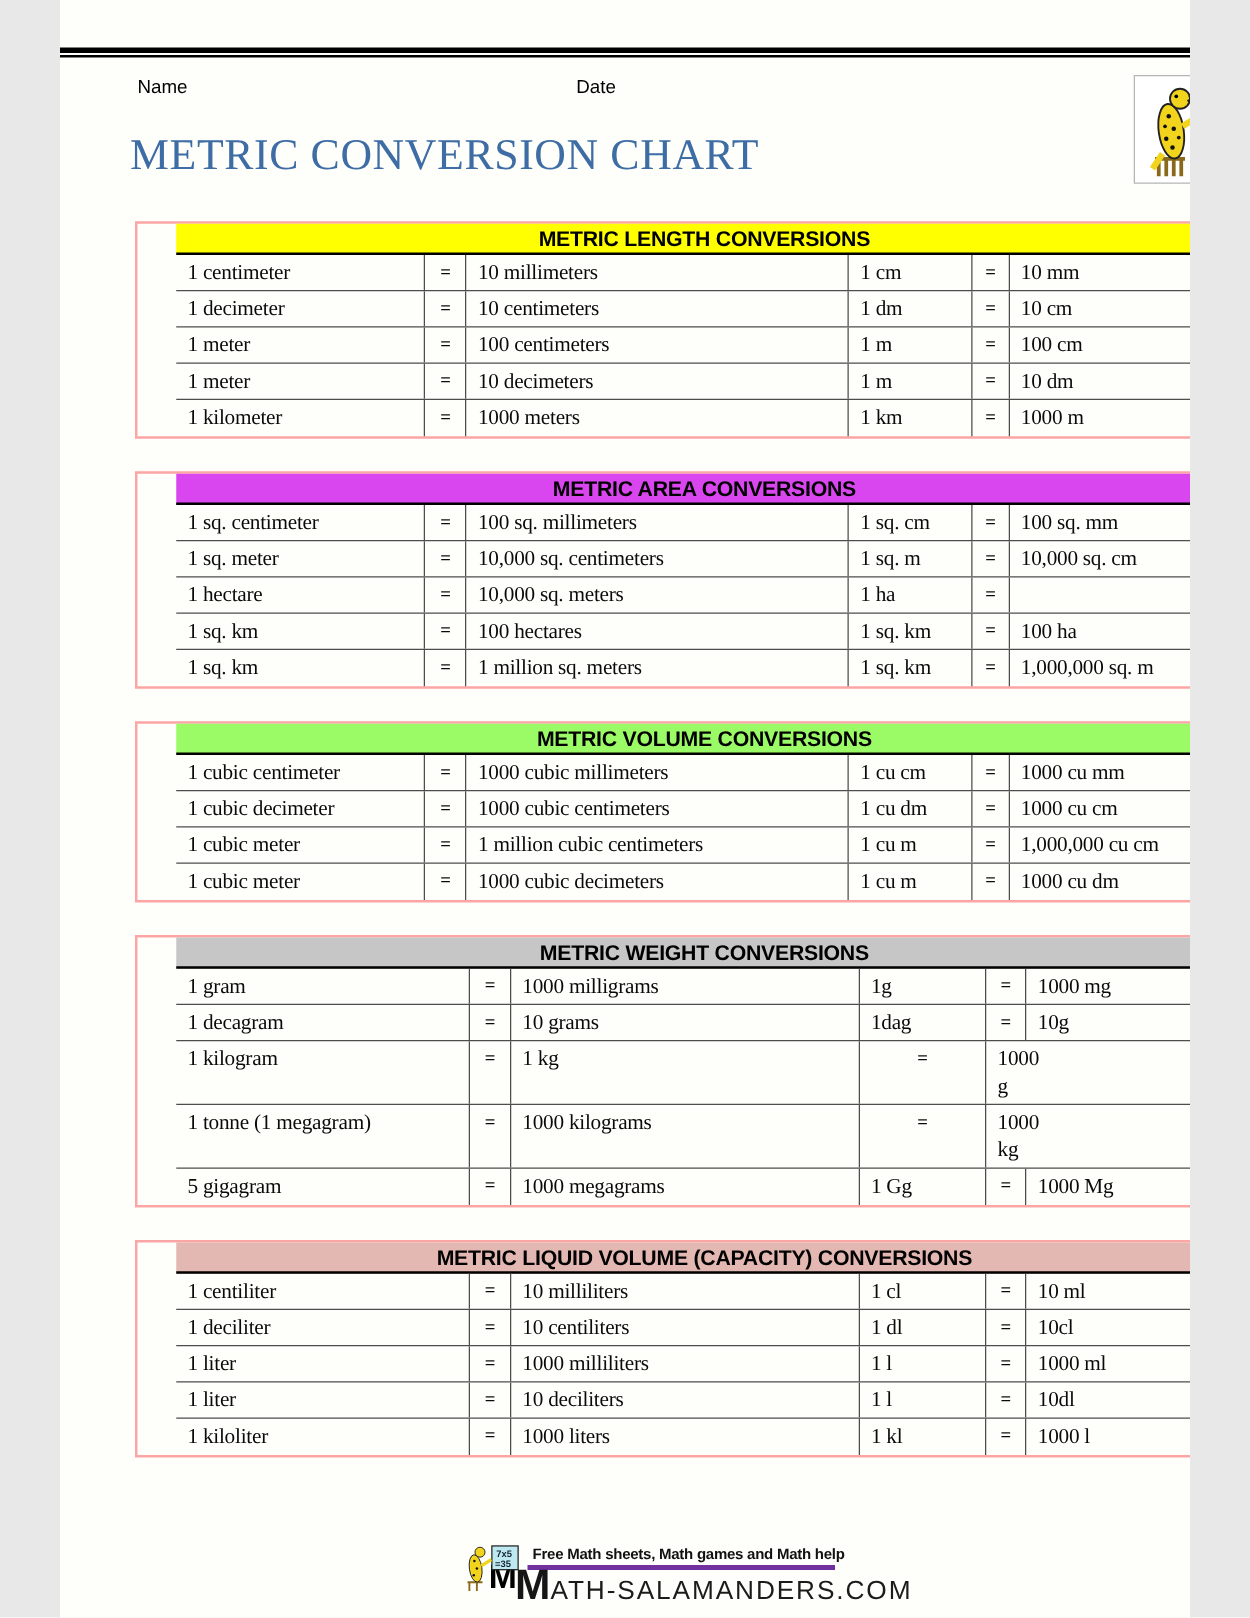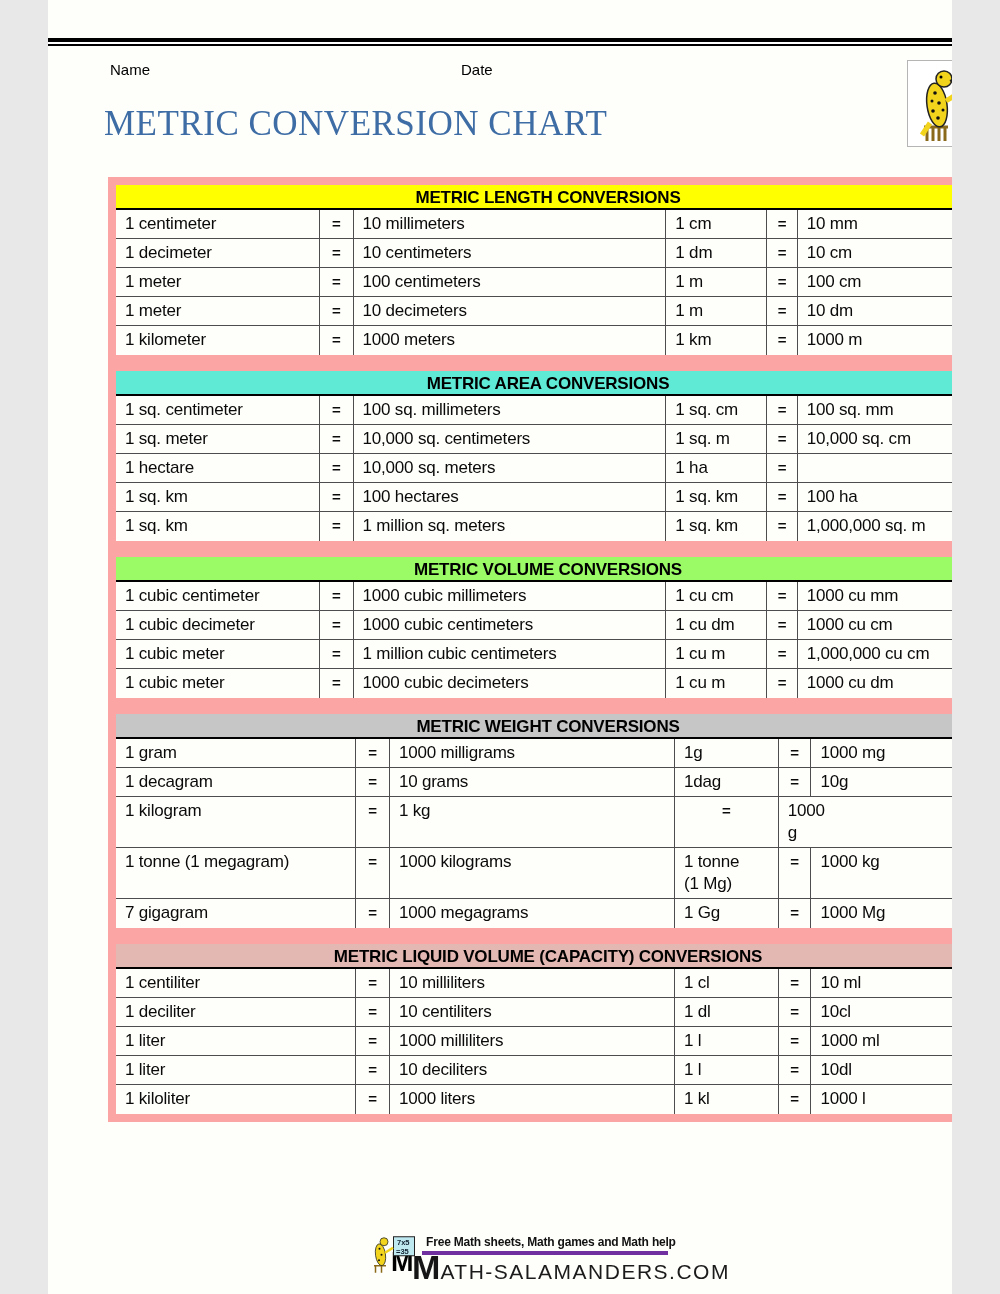--- a/index.html
+++ b/index.html
@@ -51,37 +51,40 @@
     color: #3E6DA5;
   }
 
   
   #tables {
     position: absolute;
     top: 177px; left: 60px;
     width: 880px;
   }
   .conv-table {
-    border: 8px solid #fca5a5;
+    border: 2px solid #fca5a5;
+    margin-bottom: 26px;
     background: #FEFEFA;
+    padding-left: 31px;
   }
   .t-title {
     height: 25px;
     line-height: 25px;
     text-align: center;
     font-size: 17px;
     font-weight: bold;
     color: #000;
     border-bottom: 2px solid #000;
     letter-spacing: -0.2px;
   }
   .t-row {
     display: grid;
     min-height: 29px;
     border-bottom: 1px solid #4d4d4d;
+    font-family: Liberation Serif, serif;
   }
   .t-row:last-child { border-bottom: none; }
   .cols-a { grid-template-columns: 23.6% 3.9% 36.2% 11.7% 3.5% 21.1%; }
   .cols-b { grid-template-columns: 27.8% 3.9% 33% 12% 3.8% 19.5%; }
   .cell {
     border-right: 1px solid #4d4d4d;
     font-size: 17px;
     letter-spacing: -0.2px;
     line-height: 22px;
     padding: 3px 4px 3px 9px;
@@ -225,21 +228,21 @@
         <div class="t-row cols-a">
           <div class="cell c0">1 kilometer</div>
           <div class="cell c1">=</div>
           <div class="cell c2">1000 meters</div>
           <div class="cell c3">1 km</div>
           <div class="cell c4">=</div>
           <div class="cell c5">1000 m</div>
         </div>
       </section>
       <section class="conv-table">
-        <div class="t-title" style="background: #5eead4;">METRIC AREA CONVERSIONS</div>
+        <div class="t-title" style="background: #d946ef;">METRIC AREA CONVERSIONS</div>
         <div class="t-row cols-a">
           <div class="cell c0">1 sq. centimeter</div>
           <div class="cell c1">=</div>
           <div class="cell c2">100 sq. millimeters</div>
           <div class="cell c3">1 sq. cm</div>
           <div class="cell c4">=</div>
           <div class="cell c5">100 sq. mm</div>
         </div>
         <div class="t-row cols-a">
           <div class="cell c0">1 sq. meter</div>
@@ -330,27 +333,25 @@
           <div class="cell c0">1 kilogram</div>
           <div class="cell c1">=</div>
           <div class="cell c3">1 kg</div>
           <div class="cell c4">=</div>
           <div class="cell c5">1000 g</div>
         </div>
         <div class="t-row cols-b">
           <div class="cell c0">1 tonne (1 megagram)</div>
           <div class="cell c1">=</div>
           <div class="cell c2">1000 kilograms</div>
-          <div class="cell c3">1 tonne
-(1 Mg)</div>
           <div class="cell c4">=</div>
           <div class="cell c5">1000 kg</div>
         </div>
         <div class="t-row cols-b">
-          <div class="cell c0">7 gigagram</div>
+          <div class="cell c0">5 gigagram</div>
           <div class="cell c1">=</div>
           <div class="cell c2">1000 megagrams</div>
           <div class="cell c3">1 Gg</div>
           <div class="cell c4">=</div>
           <div class="cell c5">1000 Mg</div>
         </div>
       </section>
       <section class="conv-table">
         <div class="t-title" style="background: rgb(228, 184, 178);">METRIC LIQUID VOLUME (CAPACITY) CONVERSIONS</div>
         <div class="t-row cols-b">

